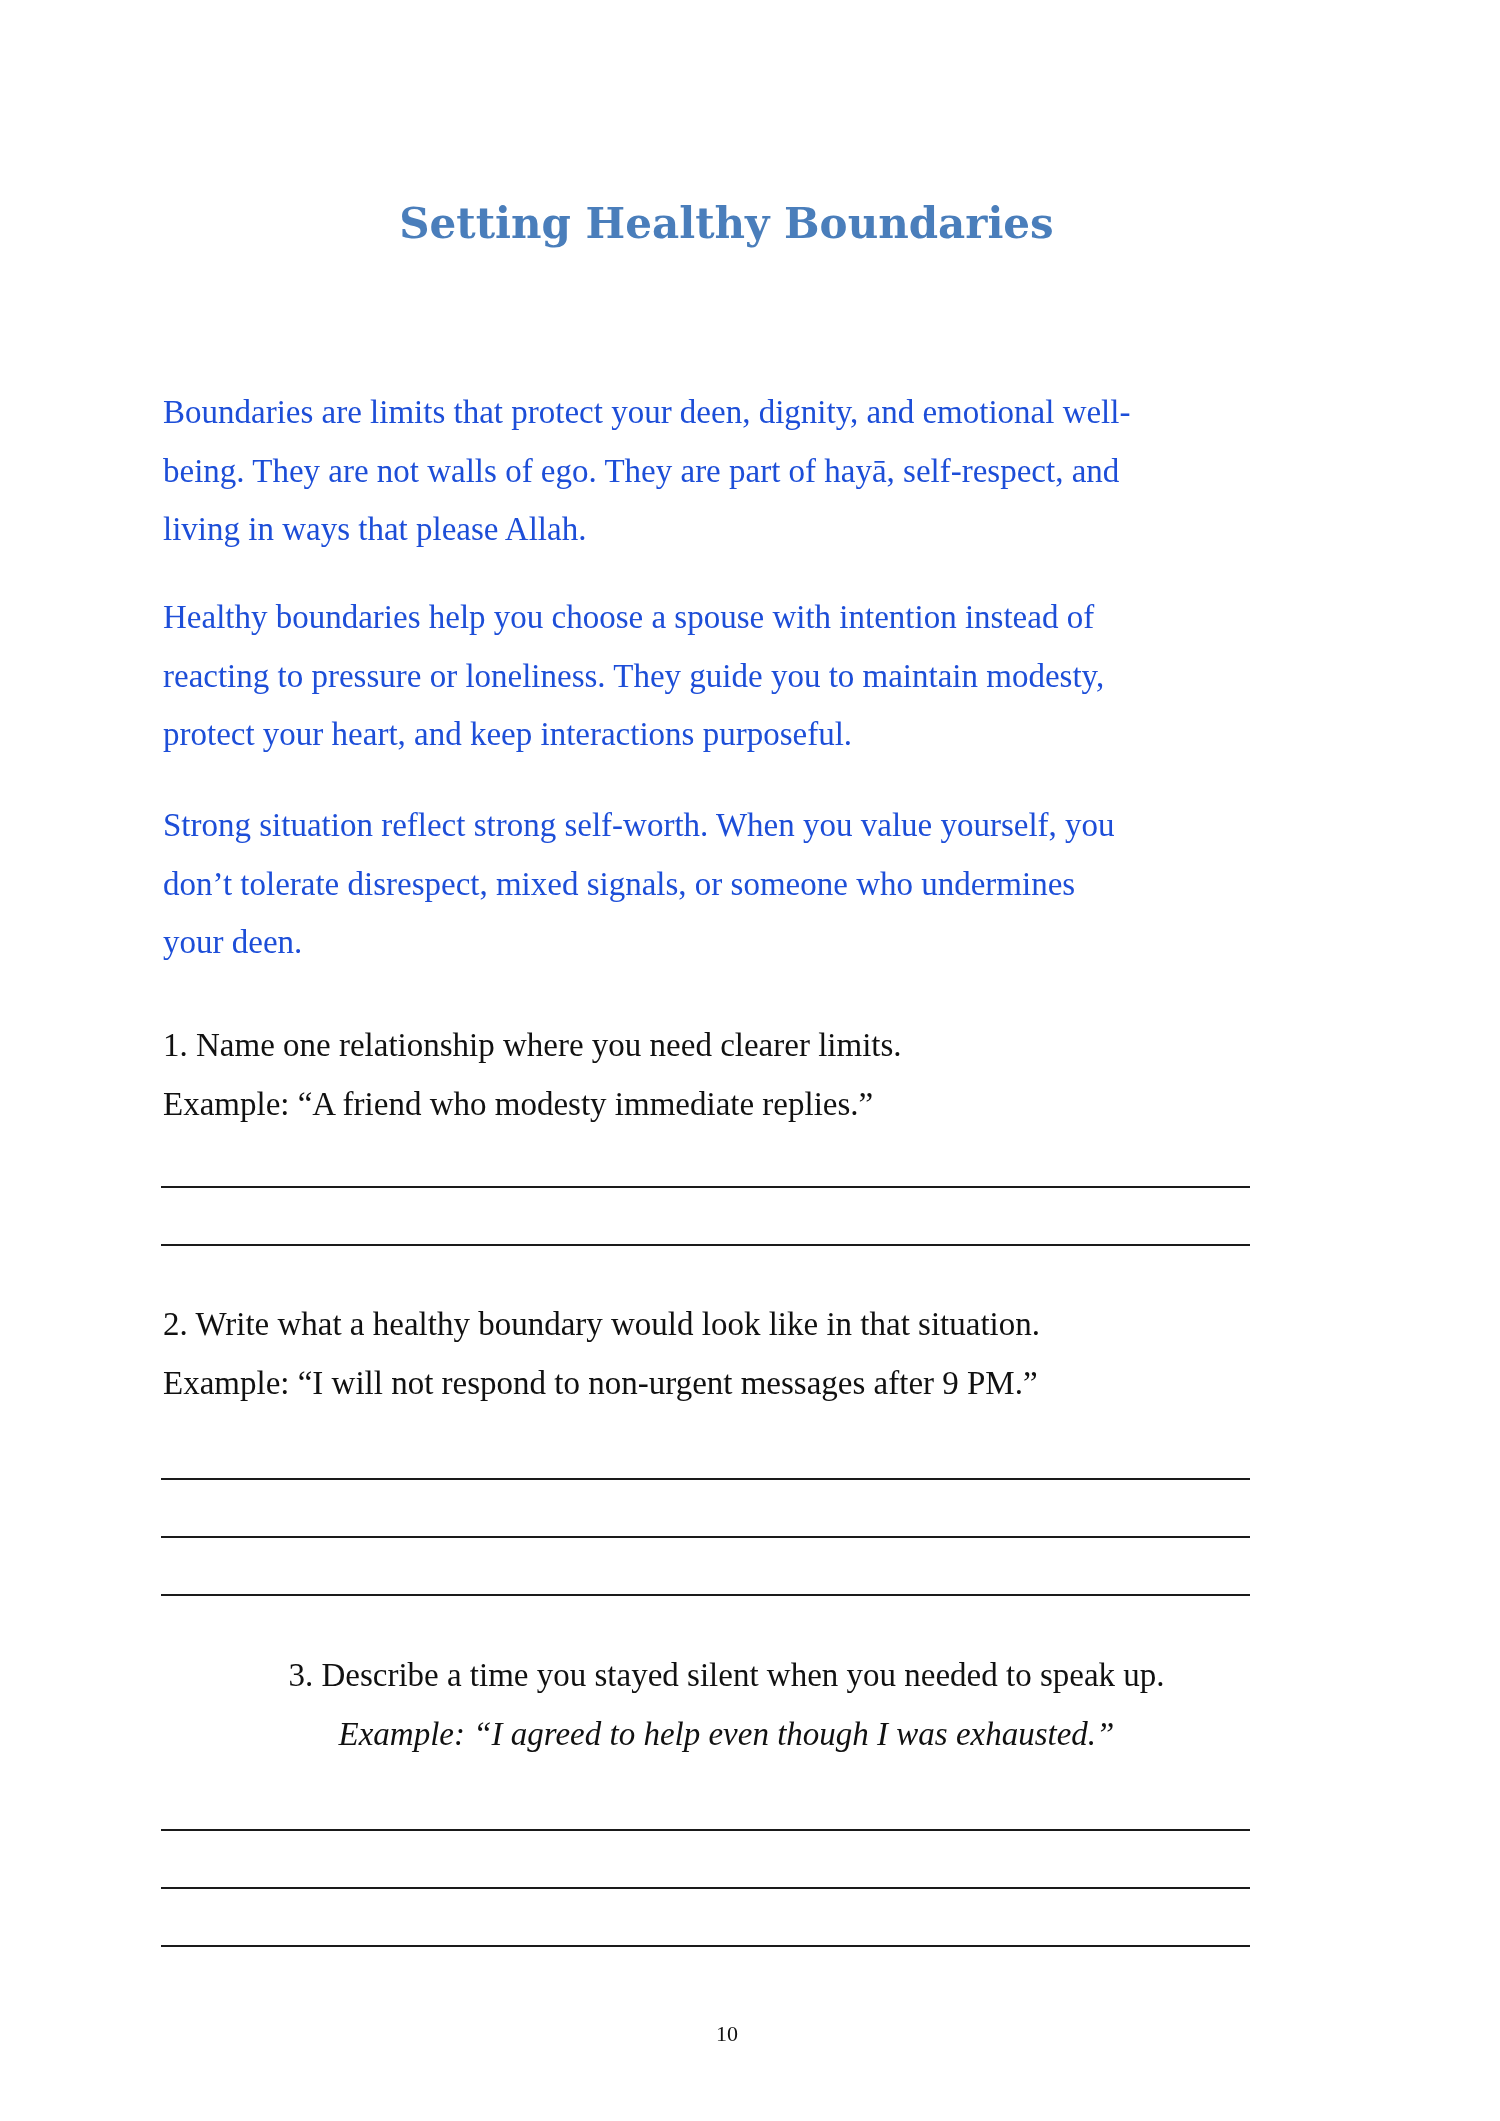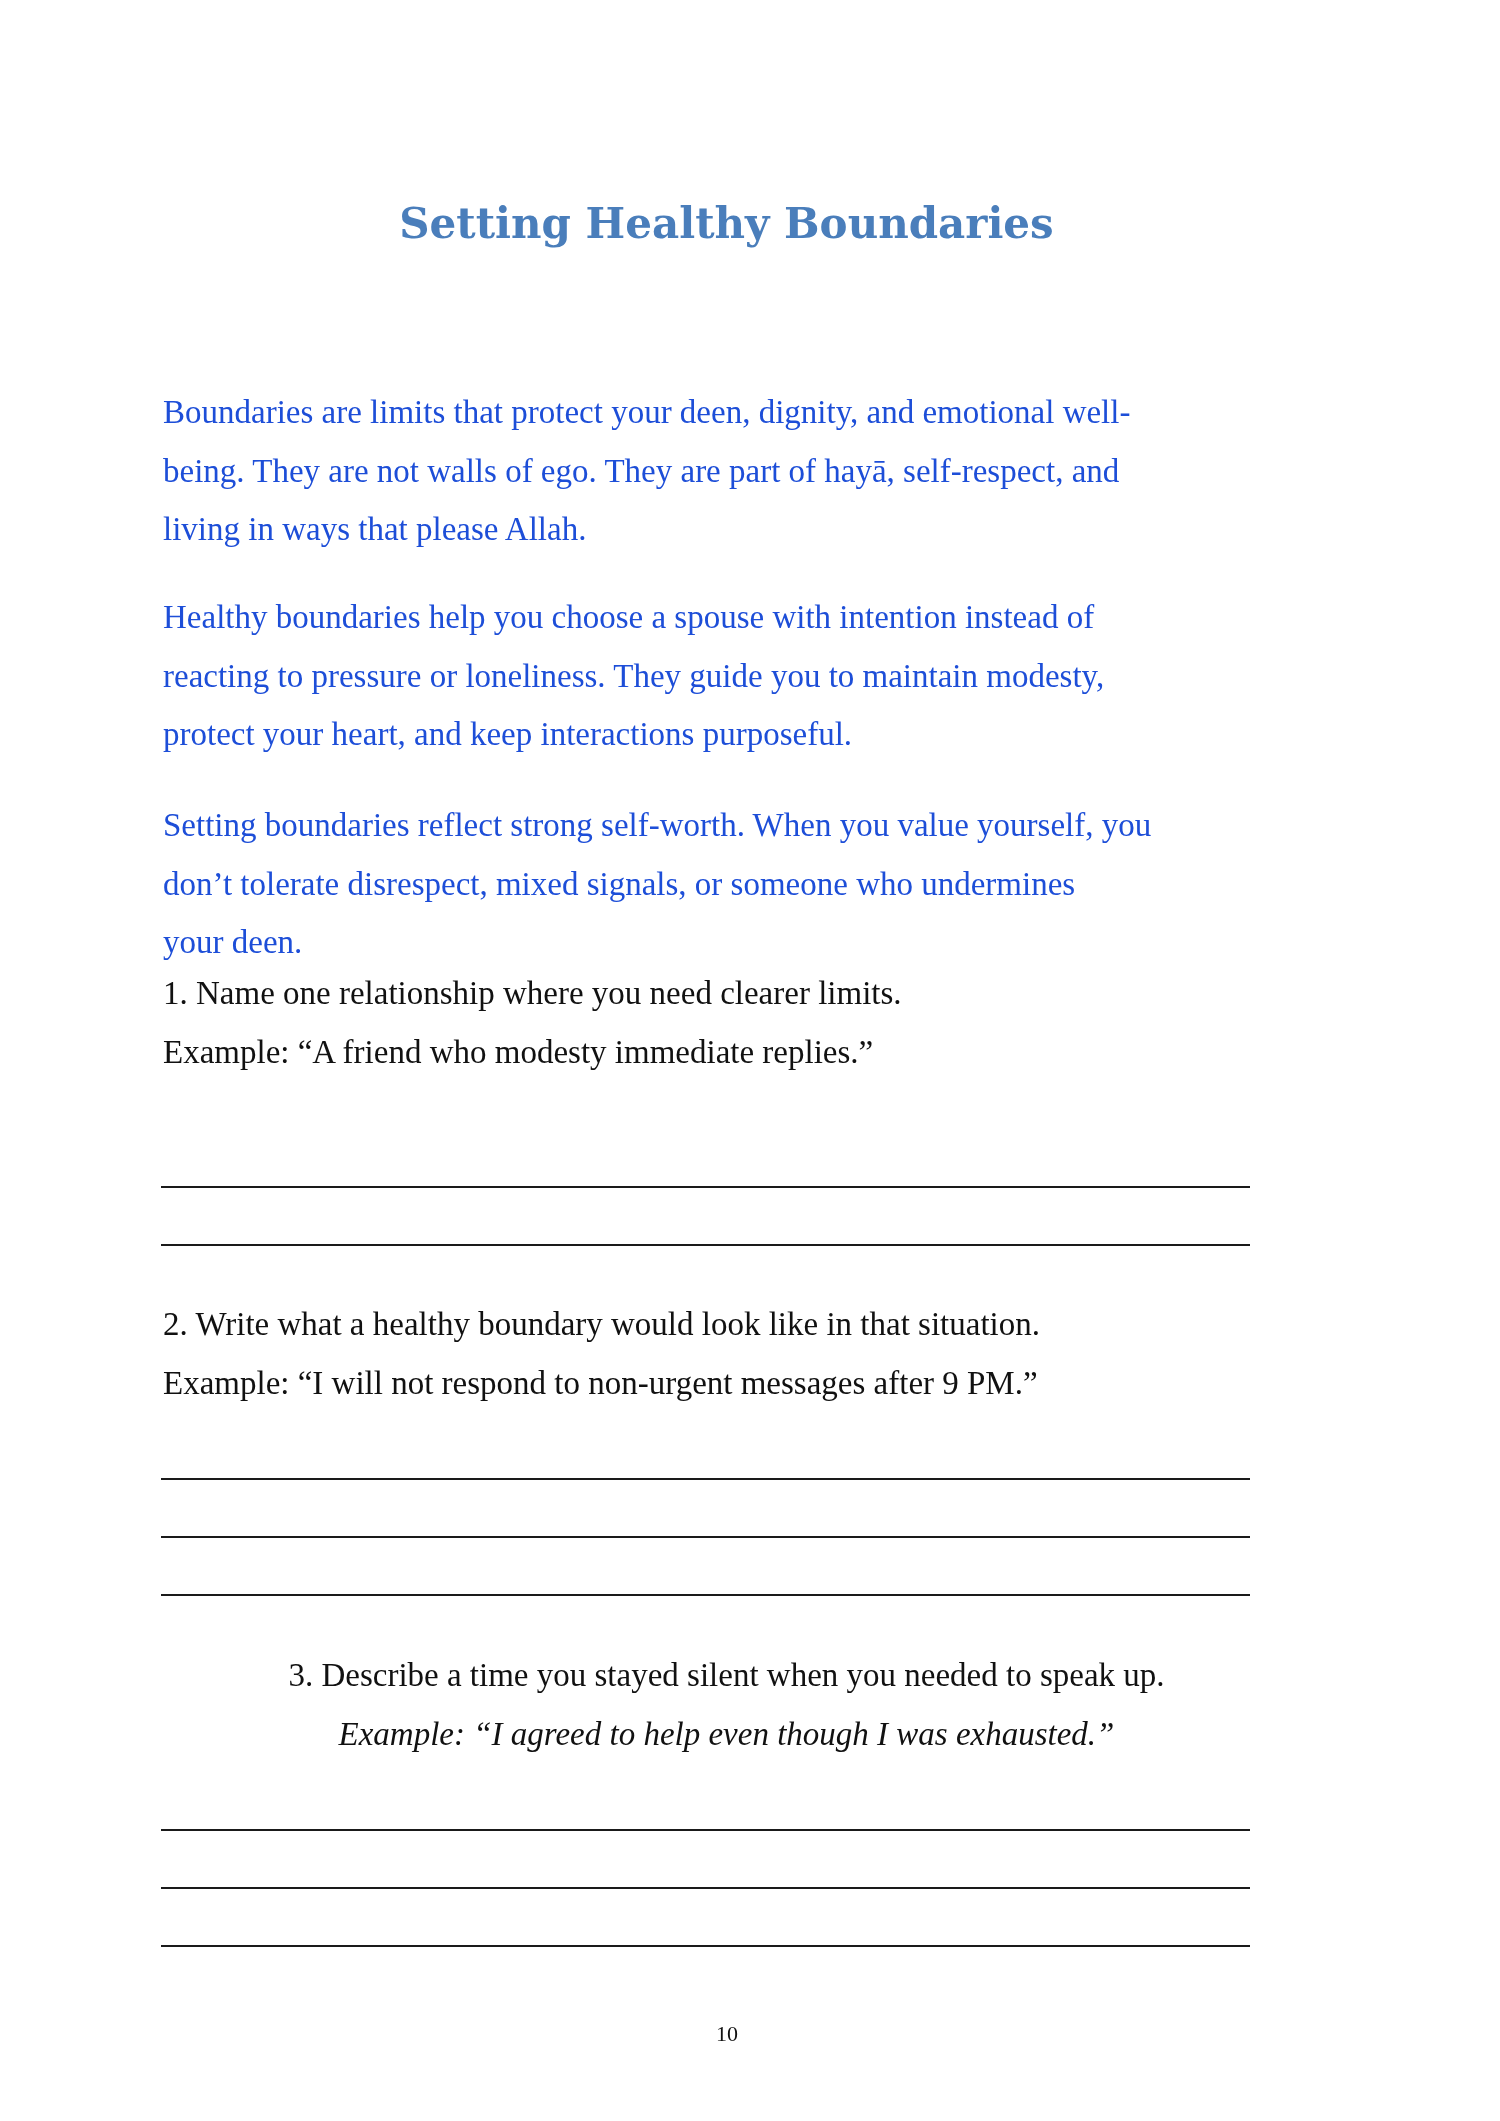--- a/index.html
+++ b/index.html
@@ -97,26 +97,26 @@
     <div class="para-line">living in ways that please Allah.</div>
   </div>
 
   <div class="body-text" style="top:588px;">
     <div class="para-line">Healthy boundaries help you choose a spouse with intention instead of</div>
     <div class="para-line">reacting to pressure or loneliness. They guide you to maintain modesty,</div>
     <div class="para-line">protect your heart, and keep interactions purposeful.</div>
   </div>
 
   <div class="body-text" style="top:796px;">
-    <div class="para-line">Setting boundaries reflect strong self-worth. When you value yourself, you</div>
+    <div class="para-line">Strong situation reflect strong self-worth. When you value yourself, you</div>
     <div class="para-line">don’t tolerate disrespect, mixed signals, or someone who undermines</div>
     <div class="para-line">your deen.</div>
   </div>
 
-  <div class="q-block" style="top:964px;">
+  <div class="q-block" style="top:1016px;">
     <div class="q-prompt">1. Name one relationship where you need clearer limits.</div>
     <div class="q-example" style="font-style: normal;">Example: “A friend who modesty immediate replies.”</div>
   </div>
   <div class="write-line" style="top:1186px;"></div>
   <div class="write-line" style="top:1244px;"></div>
 
   <div class="q-block" style="top:1295px;">
     <div class="q-prompt">2. Write what a healthy boundary would look like in that situation.</div>
     <div class="q-example" style="font-style: normal; font-family: Liberation Serif, serif;">Example: “I will not respond to non-urgent messages after 9 PM.”</div>
   </div>

